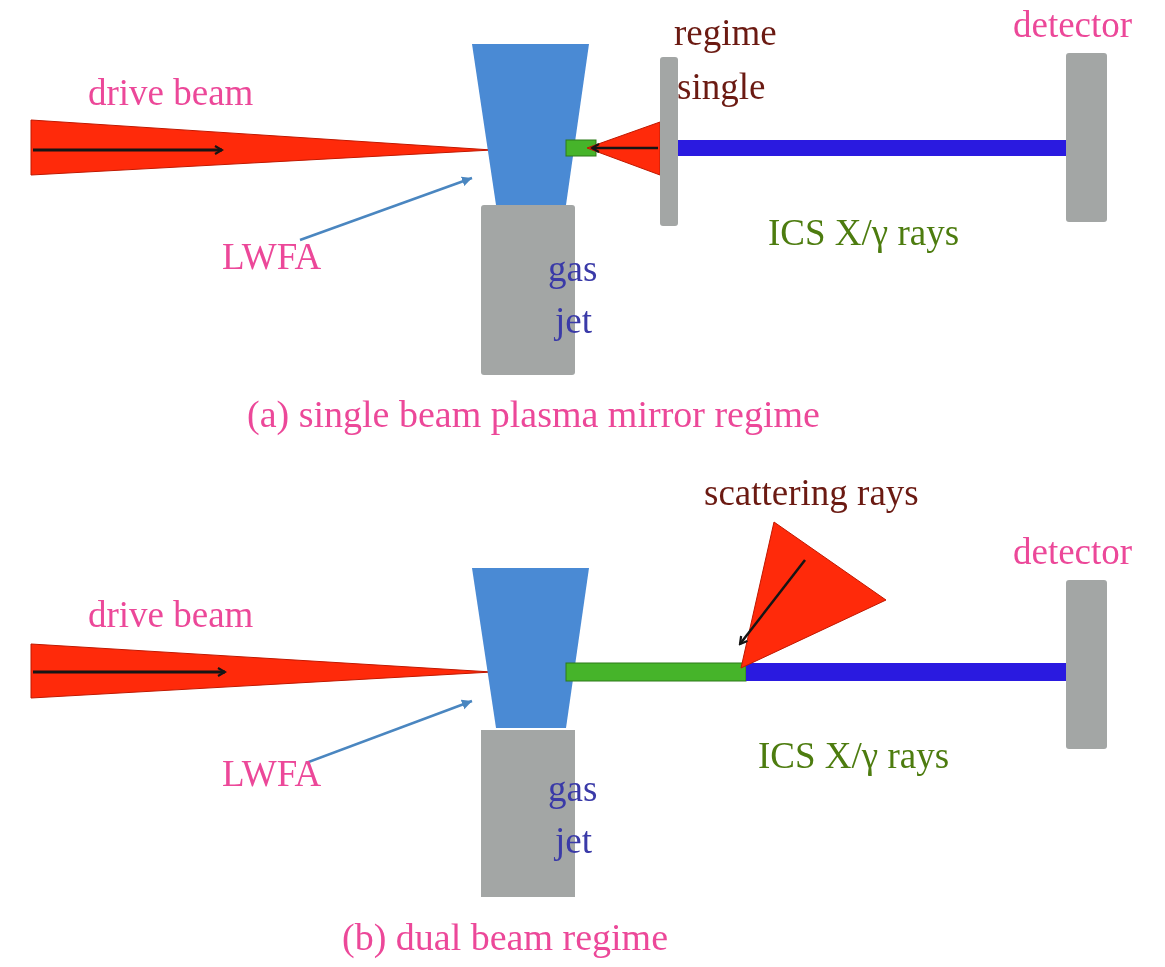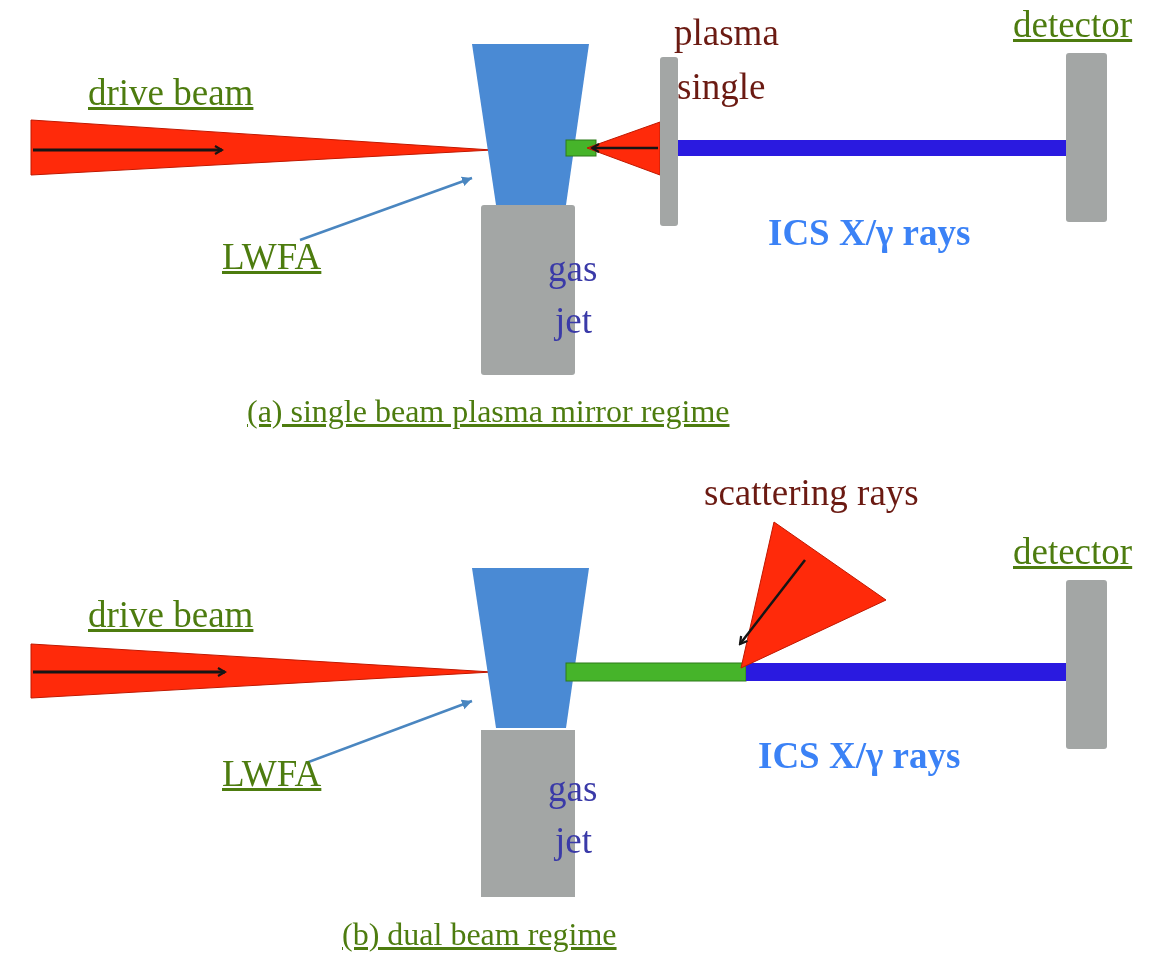--- a/index.html
+++ b/index.html
@@ -1,25 +1,25 @@
 <!DOCTYPE html>
 <html><head>
 <meta charset="utf-8">
 <style>
   html, body { margin: 0; padding: 0; background: #ffffff; }
   body { width: 1165px; height: 967px; position: relative; overflow: hidden;
          font-family: "Liberation Serif", serif; }
   svg { position: absolute; left: 0; top: 0; }
   .lbl { position: absolute; white-space: nowrap; font-family: "Liberation Serif", serif; line-height: 1; }
-  .black { color: #4d7c0f; text-decoration: underline; }
+  .black { color: #ec4899; }
   .brown { color: #6b1a12; }
-  .blue { color: #3b82f6; font-weight: bold; }
+  .blue { color: #4d7c0f; }
   .jetblue { color: #3a3aa8; margin-left: 42px; }
   .f36 { font-size: 37px; }
-  .f38 { font-size: 32px; }
+  .f38 { font-size: 38px; }
 </style>
 </head>
 <body>
 
 <svg width="1165" height="967" viewBox="0 0 1165 967">
   <defs>
     <marker id="ahBlack" markerWidth="10" markerHeight="10" refX="8" refY="5" orient="auto" markerUnits="userSpaceOnUse">
       <path d="M1,1 L8,5 L1,9" fill="none" stroke="#151515" stroke-width="2.2"></path>
     </marker>
     <marker id="ahBlue" markerWidth="12" markerHeight="12" refX="10" refY="6" orient="auto" markerUnits="userSpaceOnUse">
@@ -69,21 +69,21 @@
     <rect x="1066" y="580" width="41" height="169" rx="3" fill="#a3a6a5"></rect>
 
     <line x1="306" y1="763" x2="472" y2="701" stroke="#4a86c0" stroke-width="2.5" marker-end="url(#ahBlue)"></line>
   </g>
 </svg>
 
 <div class="lbl black f36" style="left:88px; top:74px;">drive beam</div>
 <div class="lbl black f36" style="left:222px; top:238px;">LWFA</div>
 <div class="lbl jetblue f36" style="left:506px; top:250px;">gas</div>
 <div class="lbl jetblue f36" style="left:513px; top:302px;">jet</div>
-<div class="lbl brown f36" style="left:674px; top:14px;">plasma</div>
+<div class="lbl brown f36" style="left:674px; top:14px;">regime</div>
 <div class="lbl brown f36" style="left:677px; top:68px;">single</div>
 <div class="lbl black f36" style="left:1013px; top:6px;">detector</div>
 <div class="lbl blue f36" style="left:768px; top:214px;">ICS X/γ rays</div>
 <div class="lbl black f38" style="left:247px; top:395px;">(a) single beam plasma mirror regime</div>
 
 <div class="lbl black f36" style="left:88px; top:596px;">drive beam</div>
 <div class="lbl black f36" style="left:222px; top:755px;">LWFA</div>
 <div class="lbl jetblue f36" style="left:506px; top:770px;">gas</div>
 <div class="lbl jetblue f36" style="left:513px; top:822px;">jet</div>
 <div class="lbl brown f36" style="left:704px; top:474px;">scattering rays</div>

